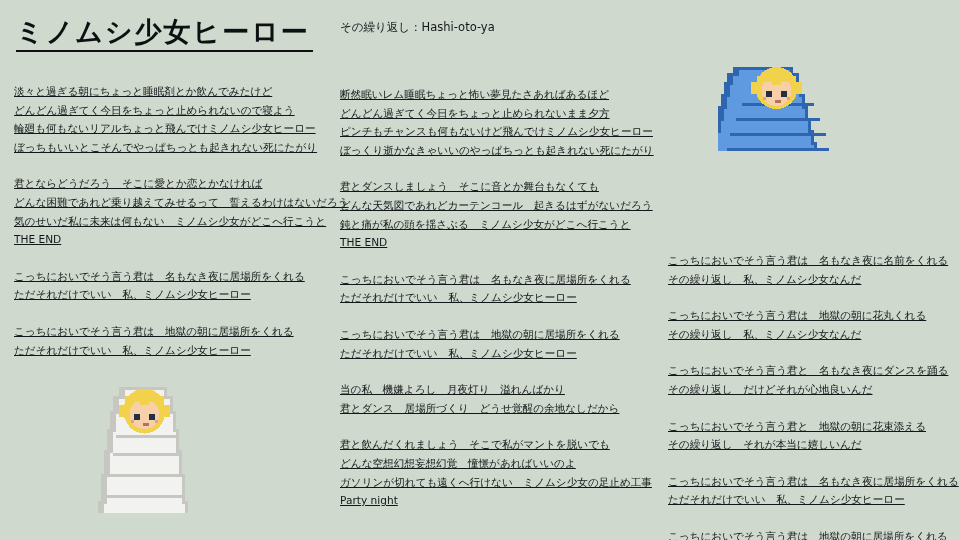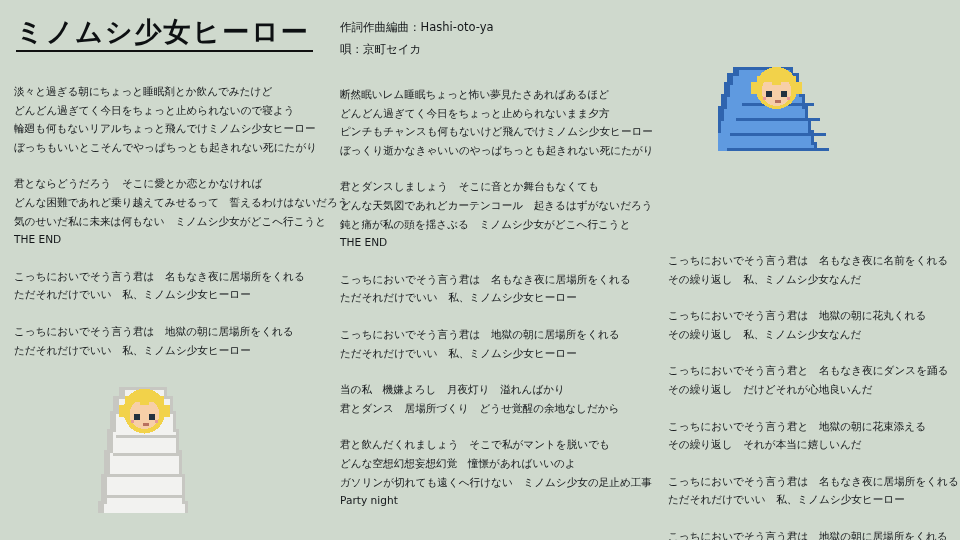--- a/index.html
+++ b/index.html
@@ -59,21 +59,21 @@
     position: absolute;
     font-size: 10.6px;
     line-height: 18.6px;
     color: #14171a;
     white-space: pre;
   }
   .col-1 { left: 14px;  top: 82px;  width: 320px; }
   .col-2 { left: 340px; top: 85px;  width: 330px; }
   .col-3 { left: 668px; top: 222px; width: 290px; margin-top: 29px; }
 
-  .stanza { margin-bottom: 18px; }
+  .stanza { margin-bottom: 18px; text-decoration: underline; }
   .stanza:last-child { margin-bottom: 0; }
   .line { white-space: pre; }
 
   
   .sprite {
     position: absolute;
     image-rendering: pixelated;
   }
   #sprite-blue {
     left: 718px;
@@ -91,22 +91,21 @@
 </style>
 </head>
 <body>
 
 <div class="page">
 
   <div class="title">ミノムシ少女ヒーロー</div>
   <div class="title-underline"></div>
 
   <div class="credits">
-    <div>作詞作曲編曲：Hashi-oto-ya</div>
-    <div>唄：京町セイカ</div>
+    <div>その繰り返し：Hashi-oto-ya</div>
   </div>
 
   <div class="col col-1"><div class="stanza"><div class="line">淡々と過ぎる朝にちょっと睡眠剤とか飲んでみたけど</div><div class="line">どんどん過ぎてく今日をちょっと止められないので寝よう</div><div class="line">輪廻も何もないリアルちょっと飛んでけミノムシ少女ヒーロー</div><div class="line">ぼっちもいいとこそんでやっぱちっとも起きれない死にたがり</div></div><div class="stanza"><div class="line">君とならどうだろう　そこに愛とか恋とかなければ</div><div class="line">どんな困難であれど乗り越えてみせるって　誓えるわけはないだろう</div><div class="line">気のせいだ私に未来は何もない　ミノムシ少女がどこへ行こうと</div><div class="line">THE END</div></div><div class="stanza"><div class="line">こっちにおいでそう言う君は　名もなき夜に居場所をくれる</div><div class="line">ただそれだけでいい　私、ミノムシ少女ヒーロー</div></div><div class="stanza"><div class="line">こっちにおいでそう言う君は　地獄の朝に居場所をくれる</div><div class="line">ただそれだけでいい　私、ミノムシ少女ヒーロー</div></div></div>
   <div class="col col-2"><div class="stanza"><div class="line">断然眠いレム睡眠ちょっと怖い夢見たさあればあるほど</div><div class="line">どんどん過ぎてく今日をちょっと止められないまま夕方</div><div class="line">ピンチもチャンスも何もないけど飛んでけミノムシ少女ヒーロー</div><div class="line">ぼっくり逝かなきゃいいのやっぱちっとも起きれない死にたがり</div></div><div class="stanza"><div class="line">君とダンスしましょう　そこに音とか舞台もなくても</div><div class="line">どんな天気図であれどカーテンコール　起きるはずがないだろう</div><div class="line">鈍と痛が私の頭を揺さぶる　ミノムシ少女がどこへ行こうと</div><div class="line">THE END</div></div><div class="stanza"><div class="line">こっちにおいでそう言う君は　名もなき夜に居場所をくれる</div><div class="line">ただそれだけでいい　私、ミノムシ少女ヒーロー</div></div><div class="stanza"><div class="line">こっちにおいでそう言う君は　地獄の朝に居場所をくれる</div><div class="line">ただそれだけでいい　私、ミノムシ少女ヒーロー</div></div><div class="stanza"><div class="line">当の私　機嫌よろし　月夜灯り　溢れんばかり</div><div class="line">君とダンス　居場所づくり　どうせ覚醒の余地なしだから</div></div><div class="stanza"><div class="line">君と飲んだくれましょう　そこで私がマントを脱いでも</div><div class="line">どんな空想幻想妄想幻覚　憧憬があればいいのよ</div><div class="line">ガソリンが切れても遠くへ行けない　ミノムシ少女の足止め工事</div><div class="line">Party night</div></div></div>
   <div class="col col-3"><div class="stanza"><div class="line">こっちにおいでそう言う君は　名もなき夜に名前をくれる</div><div class="line">その繰り返し　私、ミノムシ少女なんだ</div></div><div class="stanza"><div class="line">こっちにおいでそう言う君は　地獄の朝に花丸くれる</div><div class="line">その繰り返し　私、ミノムシ少女なんだ</div></div><div class="stanza"><div class="line">こっちにおいでそう言う君と　名もなき夜にダンスを踊る</div><div class="line">その繰り返し　だけどそれが心地良いんだ</div></div><div class="stanza"><div class="line">こっちにおいでそう言う君と　地獄の朝に花束添える</div><div class="line">その繰り返し　それが本当に嬉しいんだ</div></div><div class="stanza"><div class="line">こっちにおいでそう言う君は　名もなき夜に居場所をくれる</div><div class="line">ただそれだけでいい　私、ミノムシ少女ヒーロー</div></div><div class="stanza"><div class="line">こっちにおいでそう言う君は　地獄の朝に居場所をくれる</div><div class="line">ただそれだけでいい　私、ミノムシ少女ヒーロー</div></div></div>
 
   <div class="sprite" id="sprite-blue">
     <svg viewBox="0 0 40 36" xmlns="http://www.w3.org/2000/svg" shape-rendering="crispEdges">
 
       <path d="M13 3 h12 v2 h2 v3 h1 v4 h1 v4 h1 v4 h1 v4 h1 v4 h1 v3 h-36 v-3 h1 v-4 h1 v-4 h1 v-4 h1 v-4 h1 v-4 h1 v-3 h2 v-2 z" fill="#2f64ae"></path>

